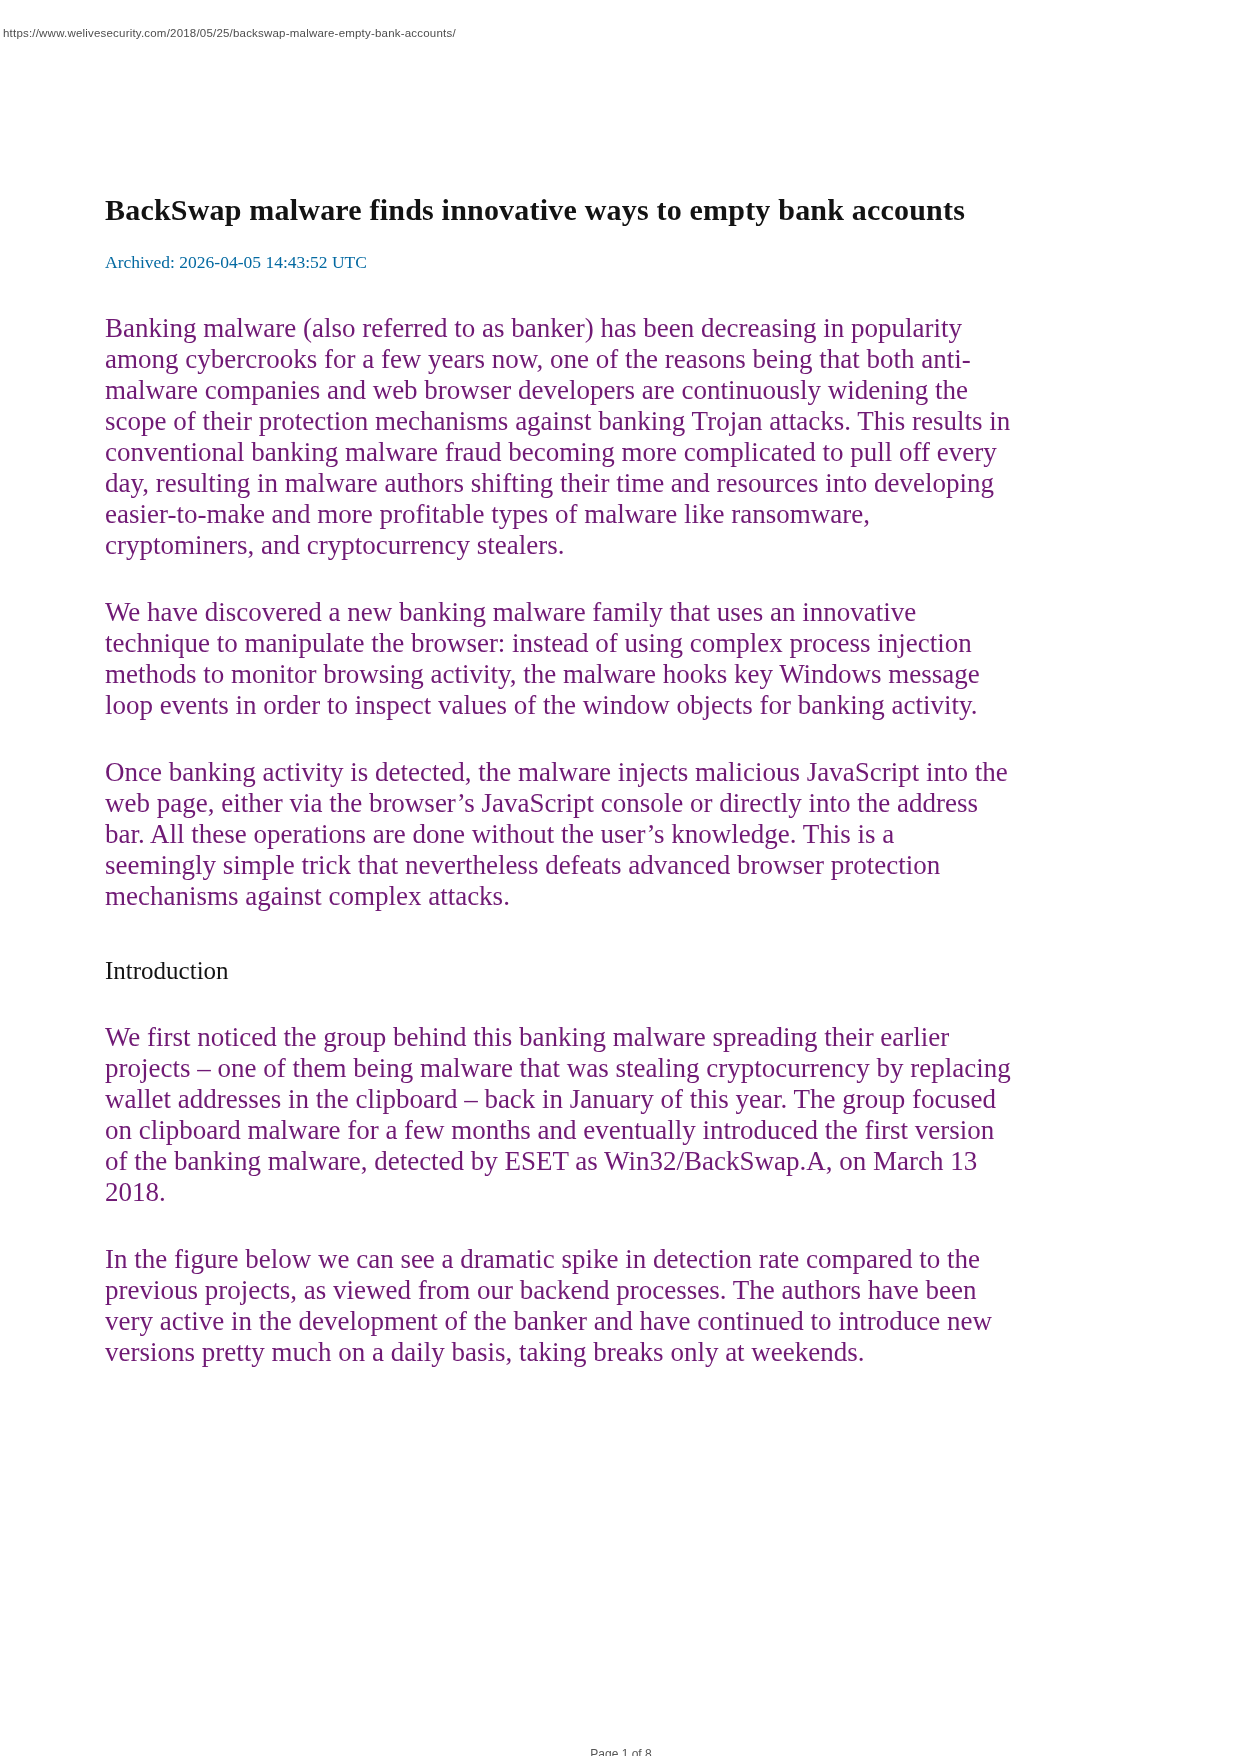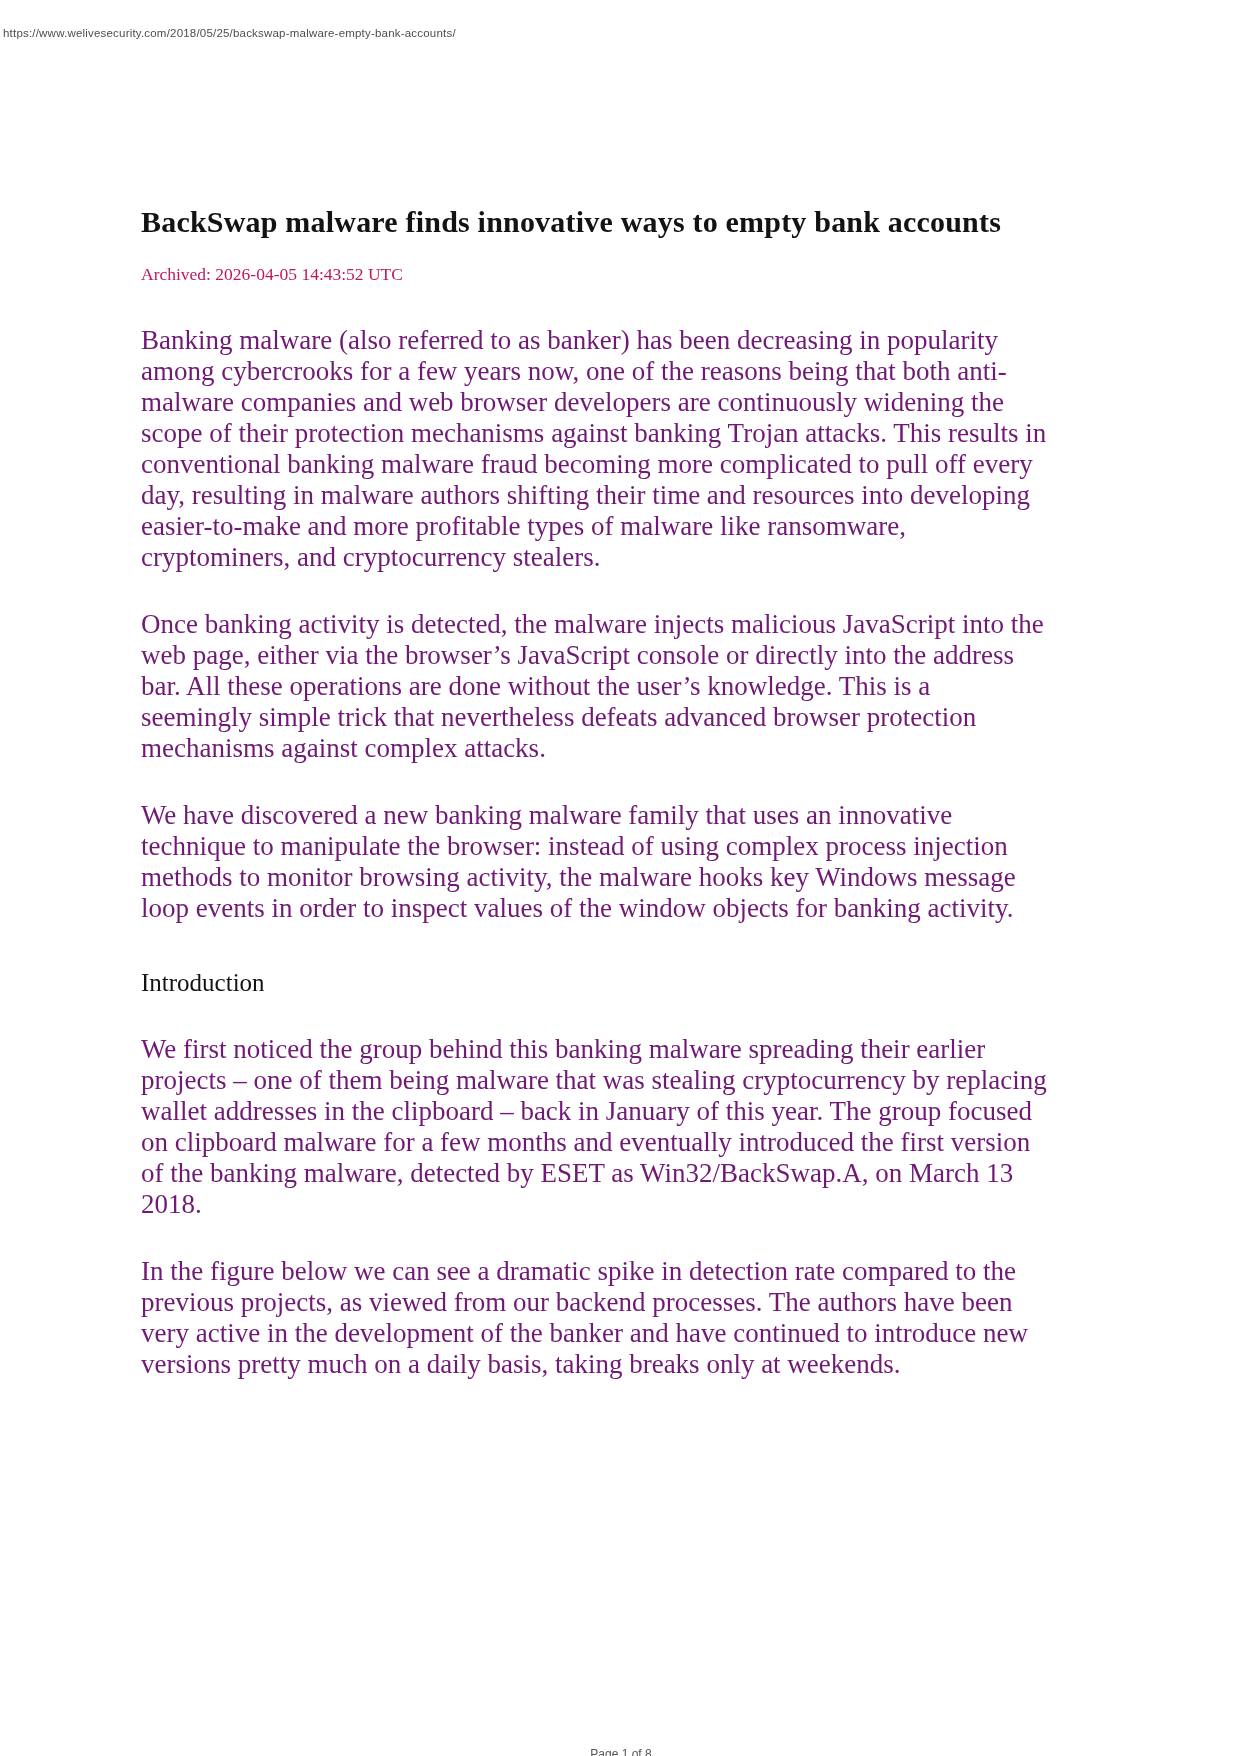--- a/index.html
+++ b/index.html
@@ -22,44 +22,43 @@
     width: 100%;
     text-align: left;
     font-family: "Liberation Sans", sans-serif;
     font-size: 11.5px;
     letter-spacing: 0.2px;
     color: #4d4d4d;
   }
   .article {
     position: absolute;
     left: 105px;
-    top: 12px;
+    top: 0;
     width: 907px;
-    margin-left: 36px;
   }
   .article h1 {
     margin: 0;
     padding-top: 192px;
     font-size: 30px;
     line-height: 36px;
     font-weight: bold;
     color: #131313;
     letter-spacing: 0.2px;
   }
   .byline {
     margin-top: 54px;
     font-size: 19px;
     line-height: 24px;
     color: #555555;
   }
   .archived {
     margin-top: 23px;
     font-size: 17.5px;
     line-height: 22px;
-    color: #be185d;
+    color: #0369a1;
   }
   .article p {
     margin: 36px 0 0 0;
     font-size: 27px;
     line-height: 31px;
     color: #701a75;
   }
   .article p.first-after-meta {
     margin-top: 40px;
   }
@@ -88,23 +87,23 @@
 <div class="page-url">https://www.welivesecurity.com/2018/05/25/backswap-malware-empty-bank-accounts/</div>
 
 <div class="article">
   <h1>BackSwap malware finds innovative ways to empty bank accounts</h1>
 
 
   <div class="archived">Archived: 2026-04-05 14:43:52 UTC</div>
 
   <p class="first-after-meta">Banking malware (also referred to as banker) has been decreasing in popularity among cybercrooks for a few years now, one of the reasons being that both anti-malware companies and web browser developers are continuously widening the scope of their protection mechanisms against banking Trojan attacks. This results in conventional banking malware fraud becoming more complicated to pull off every day, resulting in malware authors shifting their time and resources into developing easier-to-make and more profitable types of malware like ransomware, cryptominers, and cryptocurrency stealers.</p>
 
+  <p>We have discovered a new banking malware family that uses an innovative technique to manipulate the browser: instead of using complex process injection methods to monitor browsing activity, the malware hooks key Windows message loop events in order to inspect values of the window objects for banking activity.</p>
+
   <p>Once banking activity is detected, the malware injects malicious JavaScript into the web page, either via the browser’s JavaScript console or directly into the address bar. All these operations are done without the user’s knowledge. This is a seemingly simple trick that nevertheless defeats advanced browser protection mechanisms against complex attacks.</p>
-
-  <p>We have discovered a new banking malware family that uses an innovative technique to manipulate the browser: instead of using complex process injection methods to monitor browsing activity, the malware hooks key Windows message loop events in order to inspect values of the window objects for banking activity.</p>
 
   <h2>Introduction</h2>
 
   <p>We first noticed the group behind this banking malware spreading their earlier projects – one of them being malware that was stealing cryptocurrency by replacing wallet addresses in the clipboard – back in January of this year. The group focused on clipboard malware for a few months and eventually introduced the first version of the banking malware, detected by ESET as Win32/BackSwap.A, on March 13 2018.</p>
 
   <p>In the figure below we can see a dramatic spike in detection rate compared to the previous projects, as viewed from our backend processes. The authors have been very active in the development of the banker and have continued to introduce new versions pretty much on a daily basis, taking breaks only at weekends.</p>
 </div>
 
 <div class="page-footer">Page 1 of 8</div>
 

